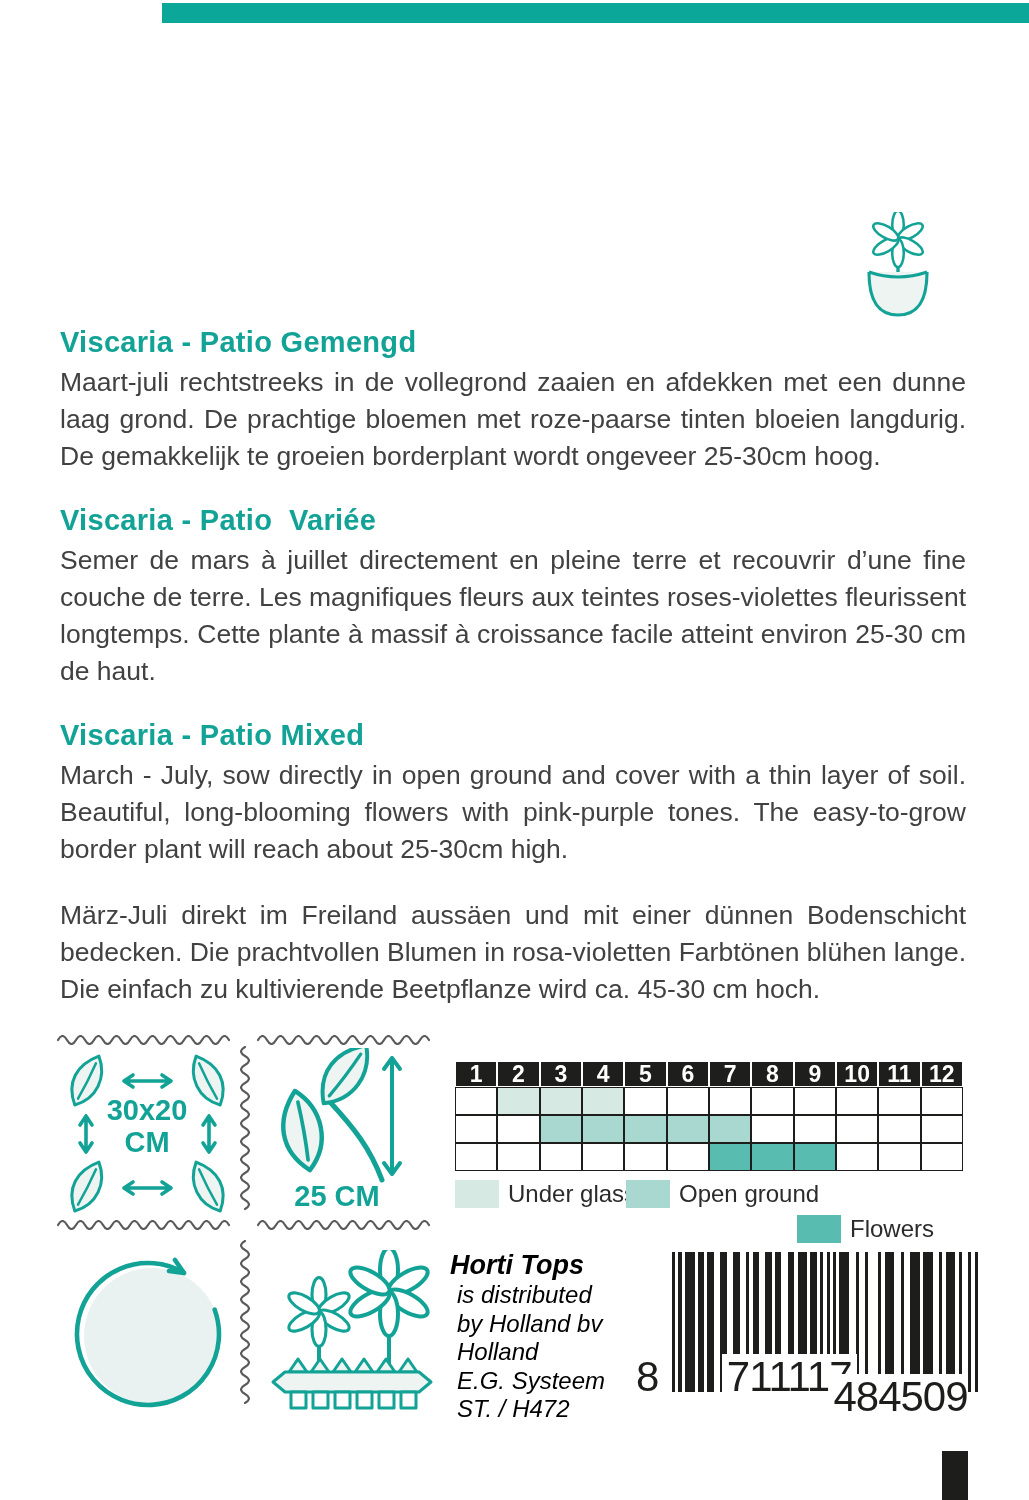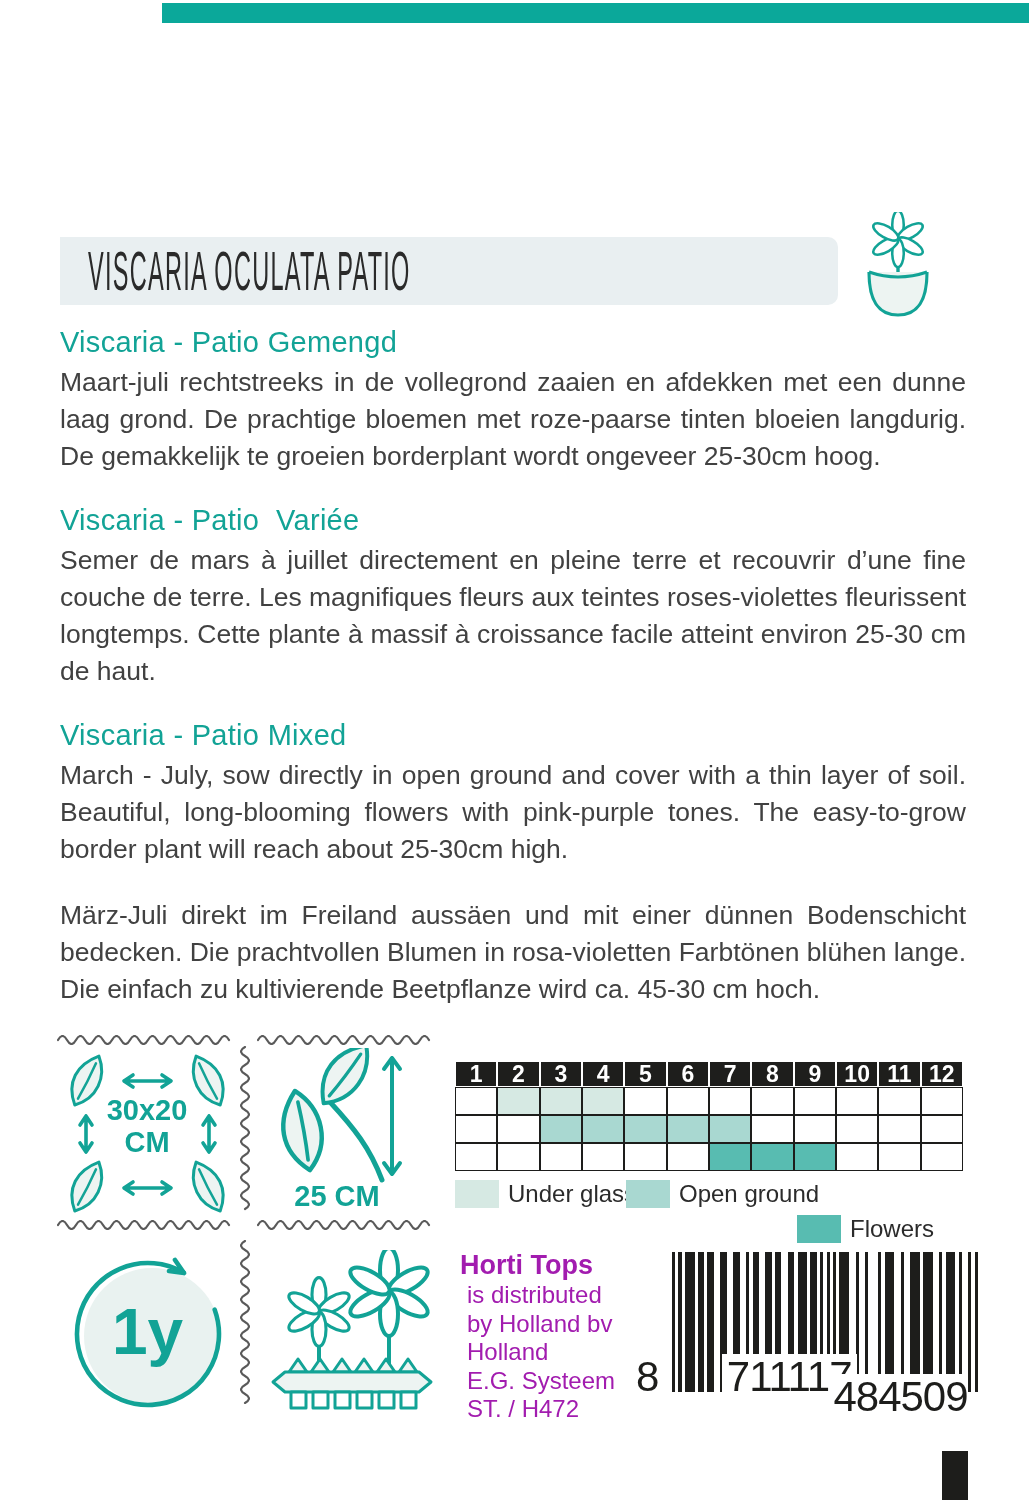--- a/index.html
+++ b/index.html
@@ -8,39 +8,39 @@
   .abs{position:absolute;}
   
   .topbar{left:162px;top:3px;width:867px;height:20px;background:#0BA89A;}
   
   .banner{left:60px;top:237px;width:778px;height:68px;background:#E9EFF1;border-radius:0 10px 10px 0;}
   .title{position:absolute;left:28px;top:4px;height:60px;line-height:60px;font-size:56px;
          letter-spacing:3px;color:#2a2a2a;font-weight:400;white-space:nowrap;
          transform:scaleX(0.42);transform-origin:left center;}
   
   .sections{left:60px;top:326px;width:906px;}
-  .sec h2{margin:0 0 5px 0;font-size:29px;font-weight:400;color:#12A396;letter-spacing:.3px;white-space:pre-wrap;}
+  .sec h2{margin:0 0 5px 0;font-size:29px;font-weight:700;color:#12A396;letter-spacing:.3px;white-space:pre-wrap;}
   .sec p{margin:0 0 29px 0;font-size:26.5px;line-height:37px;text-align:justify;color:#414141;}
   
   .spacing-label{left:92px;top:1094px;width:110px;text-align:center;color:#12A396;font-weight:700;
                  font-size:29px;line-height:32px;}
   .height-label{left:262px;top:1180px;width:150px;text-align:center;color:#12A396;font-weight:700;font-size:29px;}
   .oneyear-label{left:60px;top:1292px;width:175px;text-align:center;color:#12A396;font-weight:700;font-size:64px;line-height:80px;}
   
   .calendar{left:455px;top:1061px;width:508px;}
   .cal-row{display:grid;grid-template-columns:repeat(12,1fr);}
   .cal-head-cell{background:#1E1E1C;color:#fff;font-weight:700;font-size:23px;text-align:center;
                  line-height:24px;height:24px;border:1px solid #fff;}
   .cal-cell{height:26px;border:1px solid #1d1d1b;background:#fff;}
   .legend{left:455px;top:1180px;width:520px;height:32px;}
   .legend-item{position:absolute;top:0;display:flex;align-items:center;}
   .legend-swatch{width:44px;height:28px;}
   .legend-label{margin-left:9px;font-size:24px;color:#2b2b2b;}
   
-  .distributor{left:460px;top:1250px;width:190px;color:#a21caf;}
+  .distributor{left:450px;top:1250px;width:190px;color:#000000;font-style:italic;}
   .distributor .name{font-size:27px;font-weight:700;line-height:31px;}
   .distributor .line{font-size:24px;line-height:28.5px;margin-left:7px;}
   .barcode{left:636px;top:1252px;width:372px;height:150px;}
   .bars{position:absolute;left:36px;top:0;width:306px;height:140px;}
   .bar{position:absolute;top:0;background:#1d1d1b;height:140px;}
   .bc-box{position:absolute;top:102px;height:44px;background:#fff;color:#1d1d1b;
           font-size:42px;line-height:46px;letter-spacing:-1px;text-align:center;font-weight:400;}
   .bc-first{position:absolute;left:0;top:102px;font-size:42px;line-height:46px;color:#1d1d1b;}
   .corner{left:942px;top:1451px;width:26px;height:49px;background:#1d1d1b;}
   svg{display:block;}
@@ -62,23 +62,20 @@
       <ellipse rx="9" ry="22" cy="-22" transform="rotate(240)"></ellipse>
       <ellipse rx="9" ry="22" cy="-22" transform="rotate(300)"></ellipse>
     </g>
   </defs>
 </svg>
 
 <div class="page">
 
   <div class="abs topbar"></div>
 
-  <div class="abs banner">
-    <div class="title">VISCARIA OCULATA PATIO</div>
-  </div>
 
   <svg class="abs" style="left:856px;top:212px" width="84" height="106" viewBox="0 0 84 106">
     <line x1="42" y1="44" x2="42" y2="64" stroke="#12A396" stroke-width="3.4"></line>
     <use href="#flower6" transform="translate(42 27) scale(0.64)"></use>
     <path d="M13 60 C13 94 26 103 42 103 C58 103 71 94 71 60" fill="#EDF4F2" stroke="#12A396" stroke-width="3.2"></path>
     <path d="M13 60 Q42 70 71 60" fill="none" stroke="#12A396" stroke-width="3.2"></path>
   </svg>
 
   <div class="abs sections">
     <div class="sec">
@@ -231,21 +228,20 @@
         <div class="legend-swatch" style="background: rgb(88, 188, 177);"></div>
         <div class="legend-label">Flowers</div>
       </div>
     </div>
 
   <svg class="abs" style="left:60px;top:1246px" width="175" height="175" viewBox="0 0 175 175">
     <circle cx="92" cy="90" r="68" fill="#E9F2F0"></circle>
     <path d="M154.7 63.7 A71 71 0 1 1 123.5 26.5" fill="none" stroke="#12A396" stroke-width="4.6" stroke-linecap="round"></path>
     <path d="M124 27 L109 25 M124 27 L115 14" fill="none" stroke="#12A396" stroke-width="4.6" stroke-linecap="round"></path>
   </svg>
-  <div class="abs oneyear-label">1y</div>
 
   <svg class="abs" style="left:266px;top:1250px" width="172" height="170" viewBox="0 0 170 170">
     <line x1="52" y1="95" x2="52" y2="122" stroke="#12A396" stroke-width="4"></line>
     <line x1="122" y1="84" x2="122" y2="122" stroke="#12A396" stroke-width="4"></line>
     <use href="#flower6" transform="translate(52 62) scale(0.78)"></use>
     <use href="#flower6" transform="translate(122 42)"></use>
     <g stroke="#12A396" stroke-width="3" fill="#EDF4F2" stroke-linejoin="round">
       <path d="M22 122 l9 -13 9 13 Z M44 122 l9 -13 9 13 Z M66 122 l9 -13 9 13 Z M88 122 l9 -13 9 13 Z M110 122 l9 -13 9 13 Z M132 122 l9 -13 9 13 Z"></path>
       <path d="M6 132 L18 122 H152 L164 132 L152 142 H18 Z"></path>
       <g fill="#ffffff">

